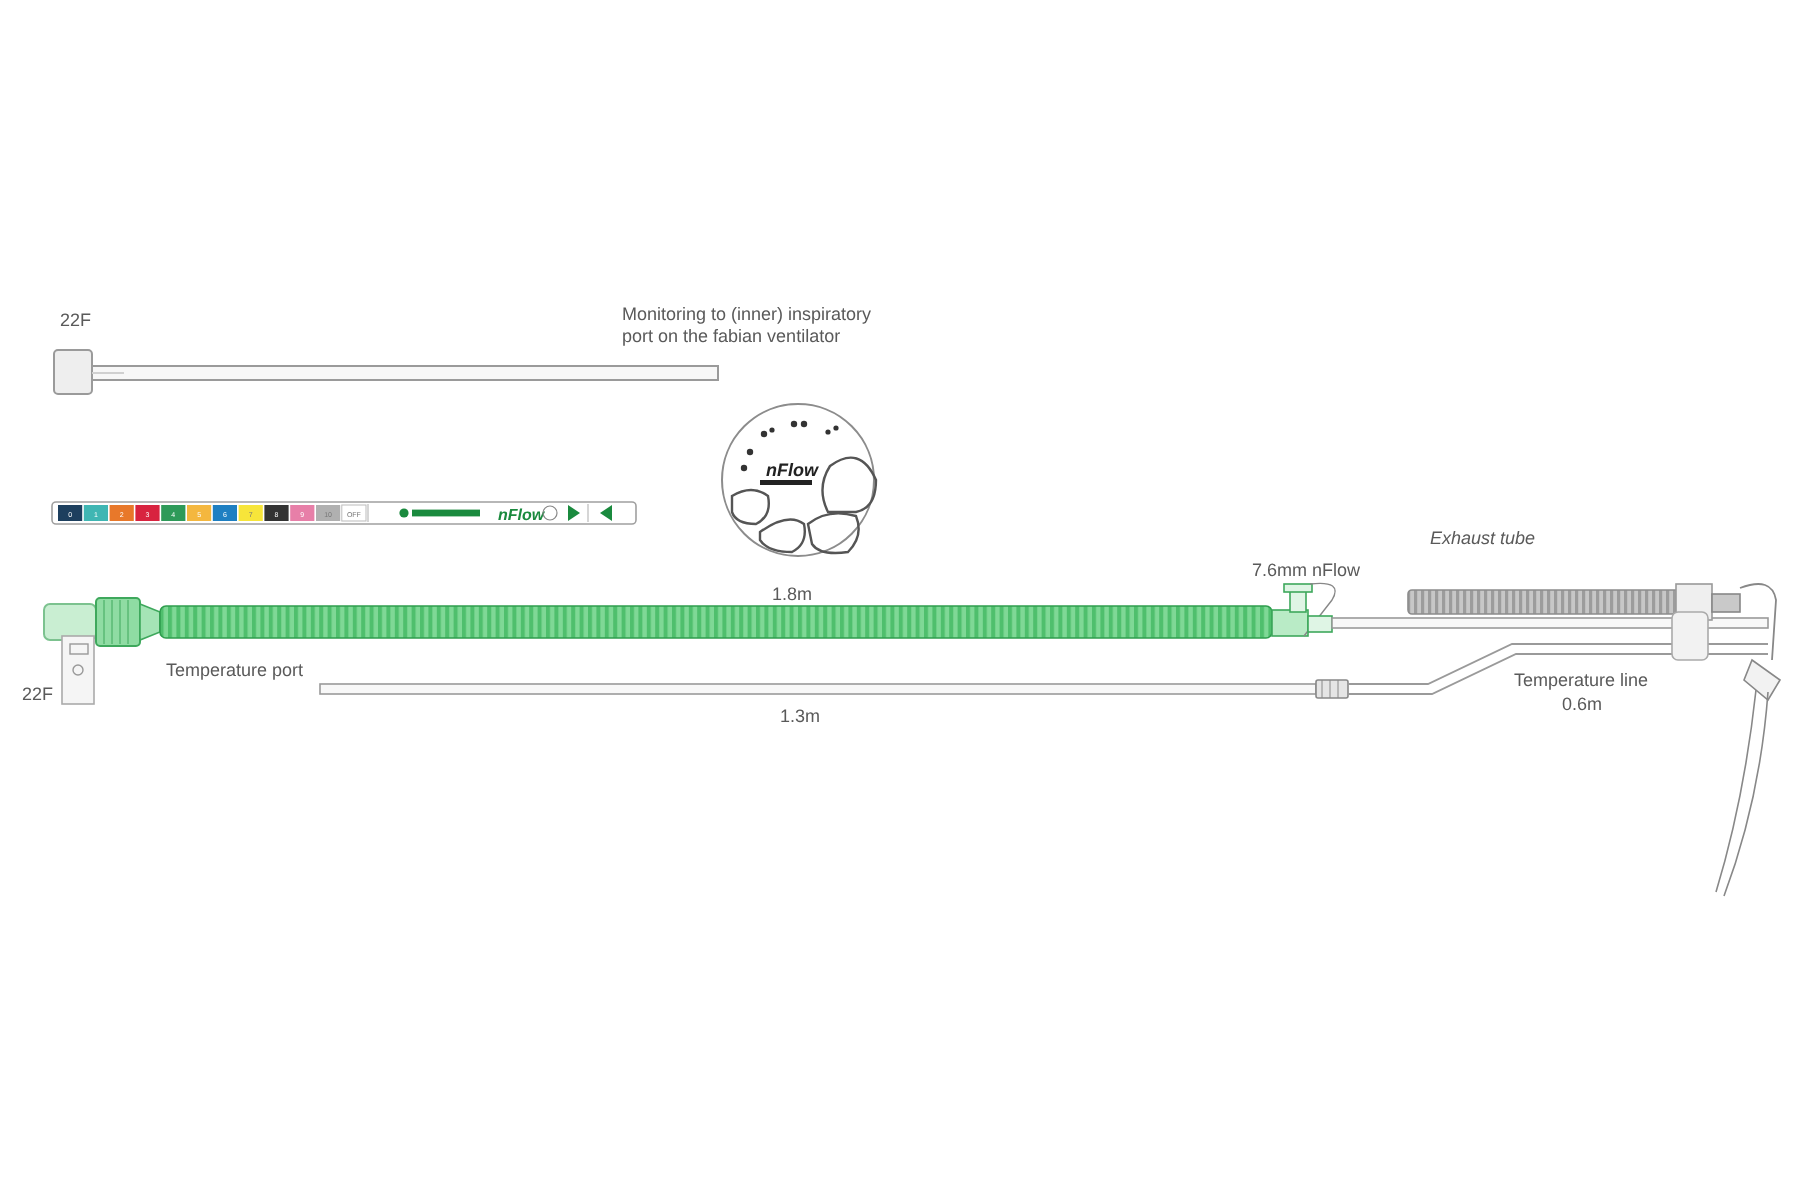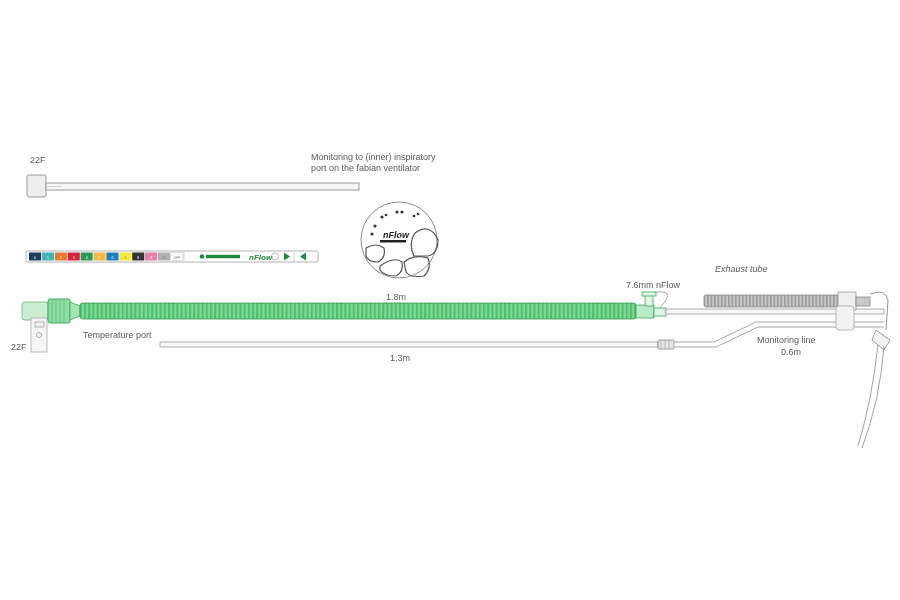--- a/index.html
+++ b/index.html
@@ -136,14 +136,14 @@
 
 <div class="label" style="left:30px;top:155px;">22F</div>
 <div class="label" style="left:311px;top:152px;">Monitoring to (inner) inspiratory</div>
 <div class="label" style="left:311px;top:163px;">port on the fabian ventilator</div>
 <div class="label" style="left:386px;top:292px;">1.8m</div>
 <div class="label" style="left:626px;top:280px;">7.6mm nFlow</div>
 <div class="label" style="left:715px;top:264px;font-style:italic;">Exhaust tube</div>
 <div class="label" style="left:63px;top:330px;margin-left:20px;">Temperature port</div>
 <div class="label" style="left:11px;top:342px;">22F</div>
 <div class="label" style="left:390px;top:353px;">1.3m</div>
-<div class="label" style="left:757px;top:335px;">Monitoring line</div>
+<div class="label" style="left:757px;top:335px;">Temperature line</div>
 <div class="label" style="left:781px;top:347px;">0.6m</div>
 
 </body></html>

